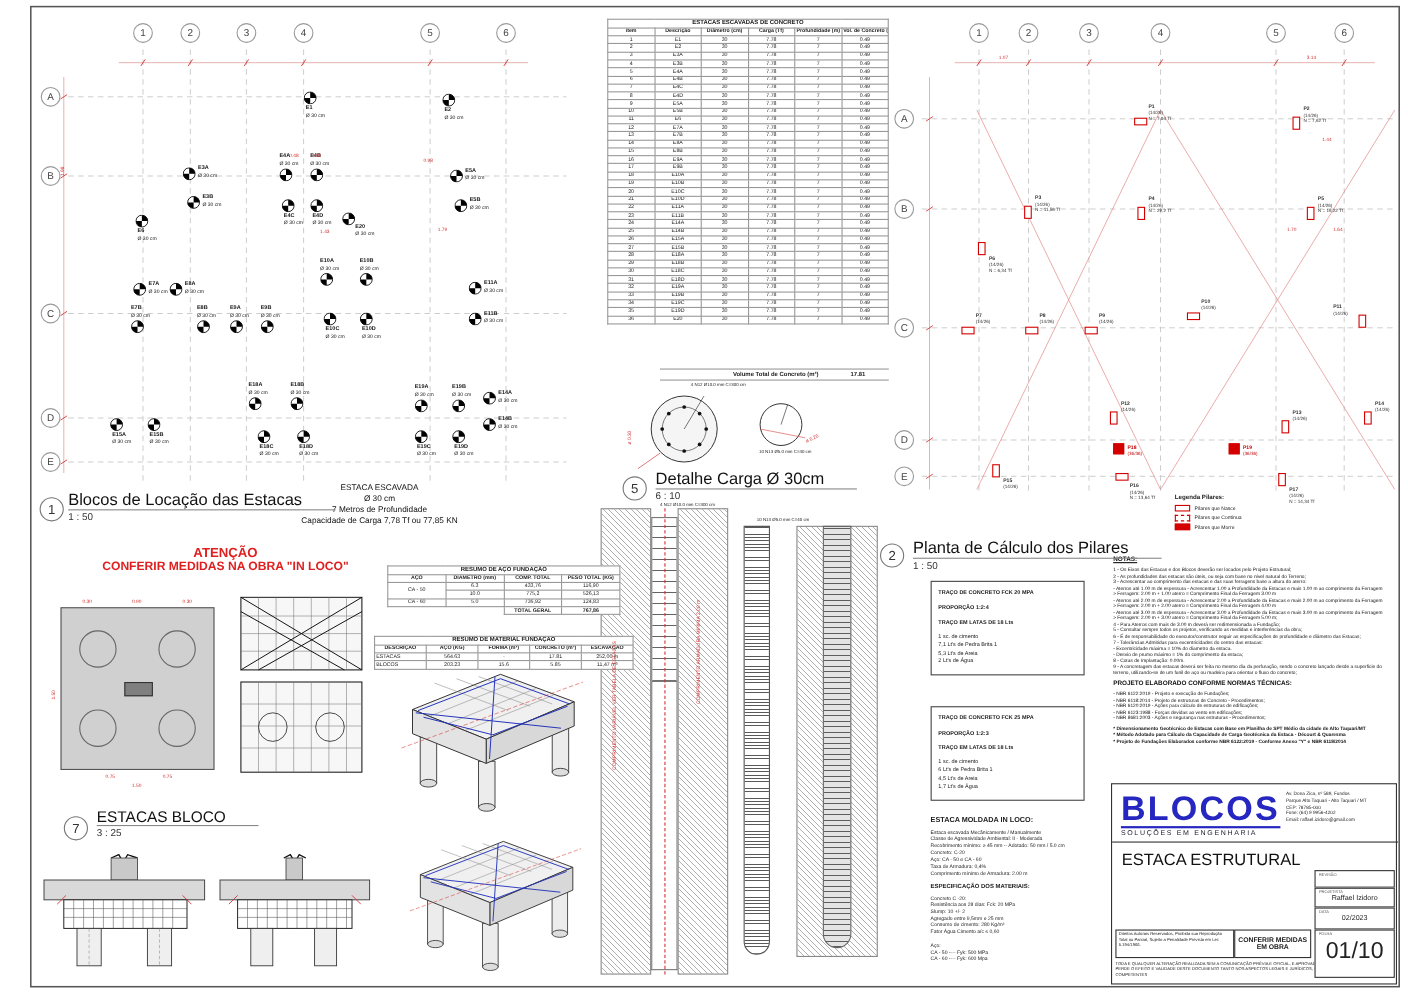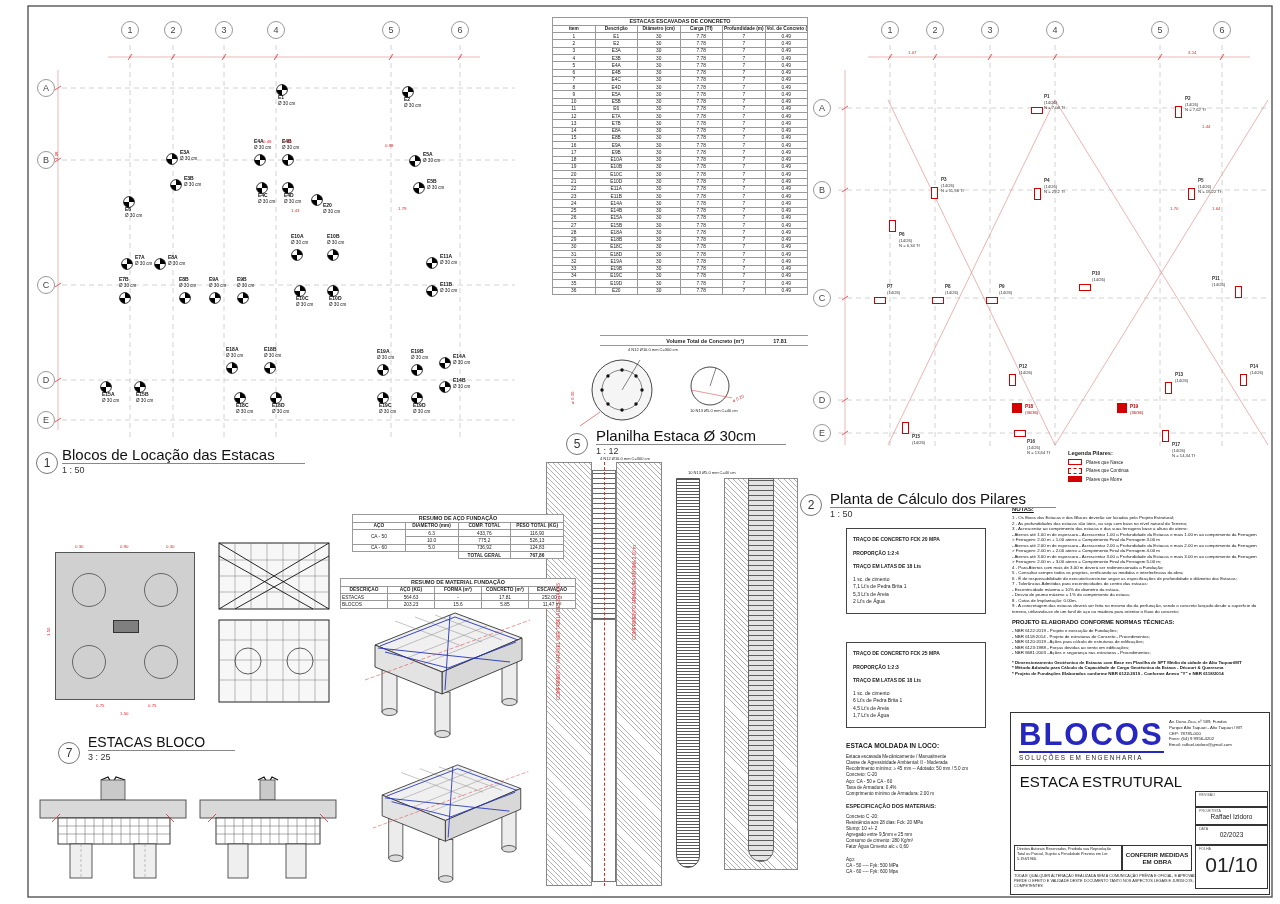--- a/index.html
+++ b/index.html
@@ -362,22 +362,22 @@
   </div>
   <div class="bubble big" style="left:36px;top:452px;">1</div>
 
   <div class="sec-title" style="left:830px;top:490px;">
     <div class="t">Planta de Cálculo dos Pilares</div>
     <div class="s">1 : 50</div>
   </div>
   <div class="bubble big" style="left:800px;top:494px;">2</div>
 
   <div class="sec-title" style="left:596px;top:427px;">
-    <div class="t">Planilha Estaca Ø 30cm</div>
-    <div class="s">1 : 12</div>
+    <div class="t">Detalhe Carga Ø 30cm</div>
+    <div class="s">6 : 10</div>
   </div>
   <div class="bubble big" style="left:566px;top:433px;">5</div>
 
   <div class="sec-title" style="left:88px;top:734px;">
     <div class="t sm">ESTACAS BLOCO</div>
     <div class="s">3 : 25</div>
   </div>
   <div class="bubble big" style="left:58px;top:742px;">7</div>
 
   <div class="abs" style="left:552px;top:17px;width:256px;z-index:3;">
@@ -707,21 +707,31 @@
     <line x1="40" y1="64" x2="20" y2="78" stroke="#d43030" stroke-width="0.6"></line>
     <circle cx="150" cy="38" r="19" fill="#fff" stroke="#333" stroke-width="0.9"></circle>
     <line x1="150" y1="38" x2="156" y2="20" stroke="#333" stroke-width="0.6"></line>
     <line x1="131" y1="42" x2="172" y2="50" stroke="#d43030" stroke-width="0.5"></line>
   </svg>
   <div class="callout" style="left:628px;top:347px;">4 N12 Ø10.0 mm C=300 cm</div>
   <div class="callout" style="left:690px;top:408px;">10 N13 Ø5.0 mm C=40 cm</div>
   <div class="dim rot" style="left:570px;top:404px;">ø 0.30</div>
   <div class="dim" style="left:732px;top:396px;transform:rotate(-25deg);">ø 0.20</div>
 
-
+  <div class="abs infoblock" style="left:230px;top:438px;width:230px;z-index:3;" id="estaca-info">
+      <div>ESTACA ESCAVADA</div>
+      <div>Ø 30 cm</div>
+      <div>7 Metros de Profundidade</div>
+      <div>Capacidade de Carga 7,78 Tf  ou 77,85 KN</div>
+    </div>
+
+  <div class="abs redtext" style="left:70px;top:495px;width:270px;z-index:3;">
+    <div style="font-size:12px;">ATENÇÃO</div>
+    <div style="font-size:11px;">CONFERIR MEDIDAS NA OBRA "IN LOCO"</div>
+  </div>
 
   <div class="abs" style="left:352px;top:514px;width:212px;z-index:3;">
     <table class="dt" id="resumo-aco" style="width:212px;">
         <tbody>
           <tr class="ttl">
             <td colspan="4">RESUMO DE AÇO FUNDAÇÃO</td>
           </tr>
           <tr class="hdr">
             <td style="width:36px">AÇO</td>
             <td style="width:52px">DIÂMETRO (mm)</td>

